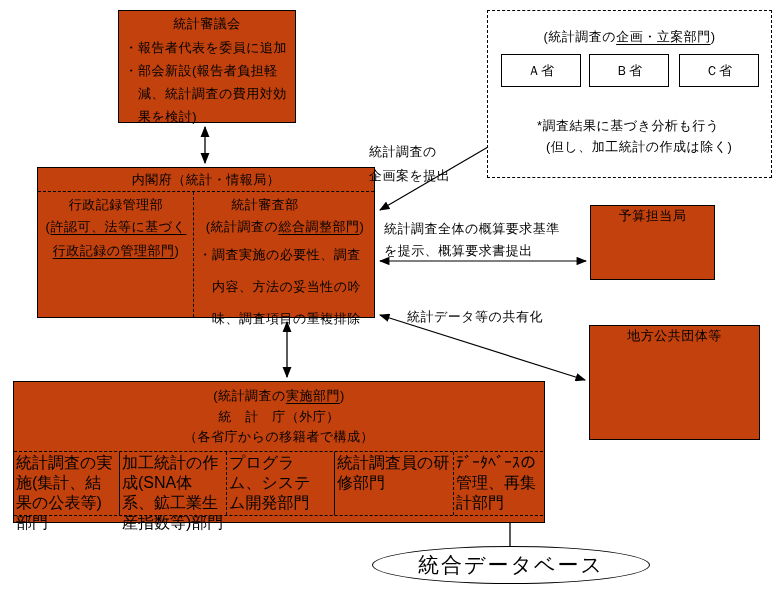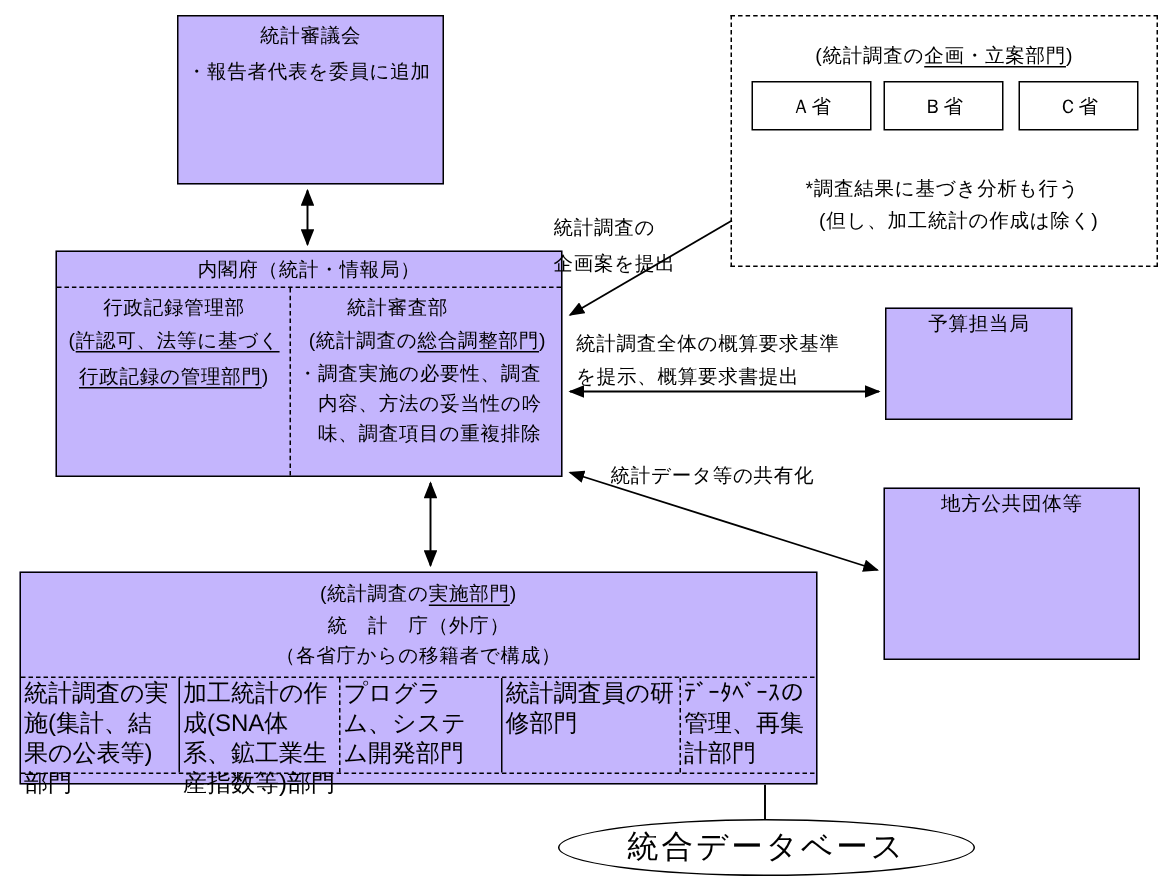--- a/index.html
+++ b/index.html
@@ -11,37 +11,37 @@
   #canvas {
     position:relative;
     width:781px; height:590px;
     background:#fff;
     overflow:hidden;
     font-size:13px;
     letter-spacing:0.5px;
     line-height:1.5;
   }
   .abs { position:absolute; }
-  .box { position:absolute; border:1.5px solid #000; background:#c4b5fd; }
+  .box { position:absolute; border:1.5px solid #000; background:#c2410c; }
   .dashed { border:1px dashed #000; }
   .ctr { text-align:center; }
   u, .ul { text-decoration:underline; text-underline-offset:3px; text-decoration-thickness:1px; }
 
   
   .council-title { margin-top:3px; }
   .council-bullets { padding:2px 3px 0 3px; }
   .council-bullets div { line-height:23px; text-indent:-13.5px; padding-left:16px; }
 
   
   .cab-title { height:24px; line-height:23px; border-bottom:1px dashed #000; }
   .cab-cols { display:flex; height:125px; }
   .cab-left  { width:156px; border-right:1px dashed #000; padding:3px 2px 0 3px; }
   .cab-right { flex:1; padding:3px 2px 0 4px; }
   .cab-left .note, .cab-right .note { line-height:24px;text-align:center; }
-  .cab-right .bullet { line-height:20px; text-indent:-13.5px; padding-left:14px; }
+  .cab-right .bullet { line-height:32px; text-indent:-13.5px; padding-left:14px; }
 
   
   .ministry { position:absolute; top:43px; width:80px; height:33px;
               border:1.5px solid #000; text-align:center; line-height:31px; background:#fff; }
 
   
   .center-box { display:flex; align-items:flex-start; justify-content:center; }
 
   
   .agency-head { padding-top:4px; line-height:20.5px; }
@@ -82,20 +82,21 @@
     <line x1="488" y1="147" x2="380" y2="210" stroke="#000" stroke-width="1.2" marker-end="url(#ah)"></line>
     <line x1="380" y1="261" x2="586" y2="261" stroke="#000" stroke-width="1.2" marker-start="url(#ah)" marker-end="url(#ah)"></line>
     <line x1="380" y1="315" x2="585" y2="380" stroke="#000" stroke-width="1.2" marker-start="url(#ah)" marker-end="url(#ah)"></line>
     <line x1="510" y1="523" x2="510" y2="547" stroke="#000" stroke-width="1.3"></line>
   </svg>
 
   <div class="box" style="left:118px; top:10px; width:178px; height:113px;">
     <div class="ctr council-title">統計審議会</div>
     <div class="council-bullets">
       <div>・報告者代表を委員に追加</div>
+      <div>・部会新設(報告者負担軽減、統計調査の費用対効果を検討)</div>
     </div>
   </div>
 
   <div class="box" style="left:37px; top:167px; width:338px; height:151px;">
     <div class="cab-title ctr">内閣府（統計・情報局）</div>
     <div class="cab-cols">
       <div class="cab-left">
         <div class="ctr">行政記録管理部</div>
         <div class="note"><span>(</span><span class="ul">許認可、法等に基づく行政記録の管理部門</span><span>)</span></div>
       </div>

